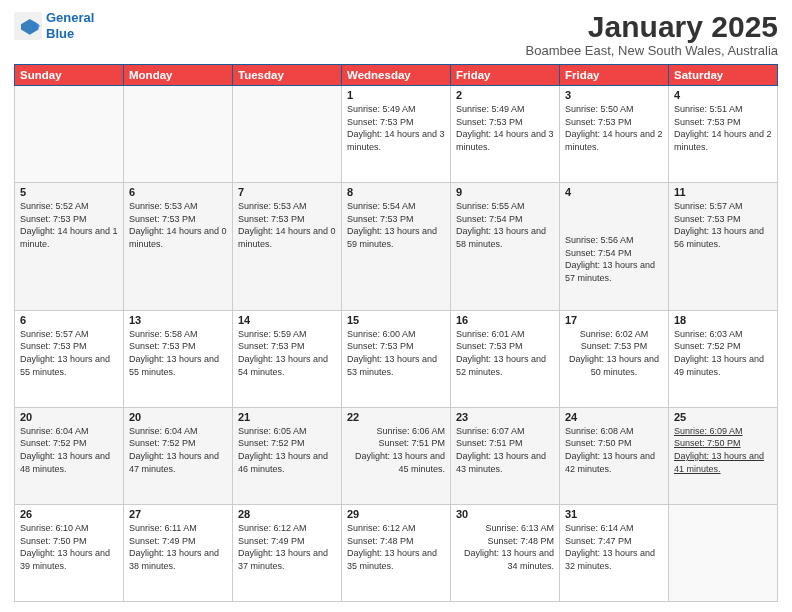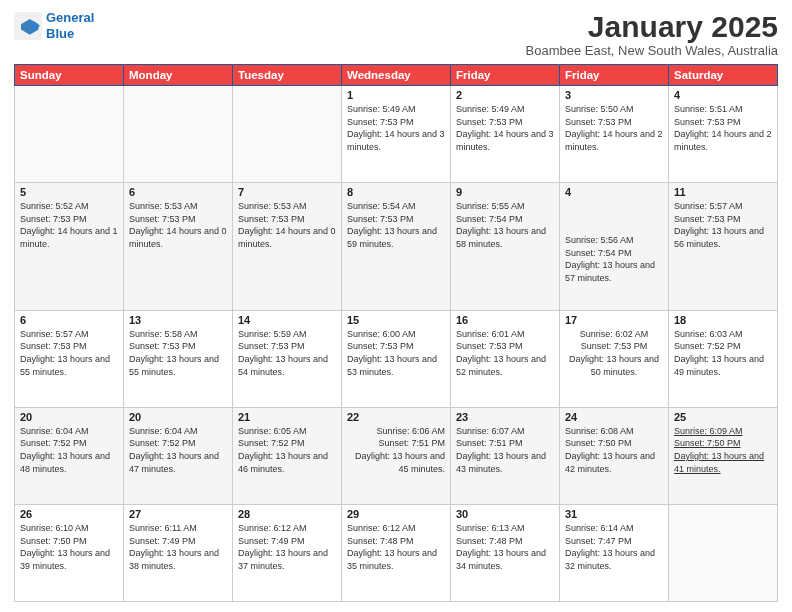--- a/index.html
+++ b/index.html
@@ -313,21 +313,21 @@
 Daylight: 13 hours and 37 minutes.</div>
           </td>
           <td>
             <span class="day-num">29</span>
             <div class="cell-text" style="white-space: pre-line;">Sunrise: 6:12 AM
 Sunset: 7:48 PM
 Daylight: 13 hours and 35 minutes.</div>
           </td>
           <td>
             <span class="day-num">30</span>
-            <div class="cell-text" style="white-space: pre-line;">Sunrise: 6:13 AM
+            <div class="cell-text" style="white-space: pre-line; text-align: right;">Sunrise: 6:13 AM
 Sunset: 7:48 PM
 Daylight: 13 hours and 34 minutes.</div>
           </td>
           <td>
             <span class="day-num">31</span>
             <div class="cell-text" style="white-space: pre-line;">Sunrise: 6:14 AM
 Sunset: 7:47 PM
 Daylight: 13 hours and 32 minutes.</div>
           </td>
           <td class="empty"></td>

